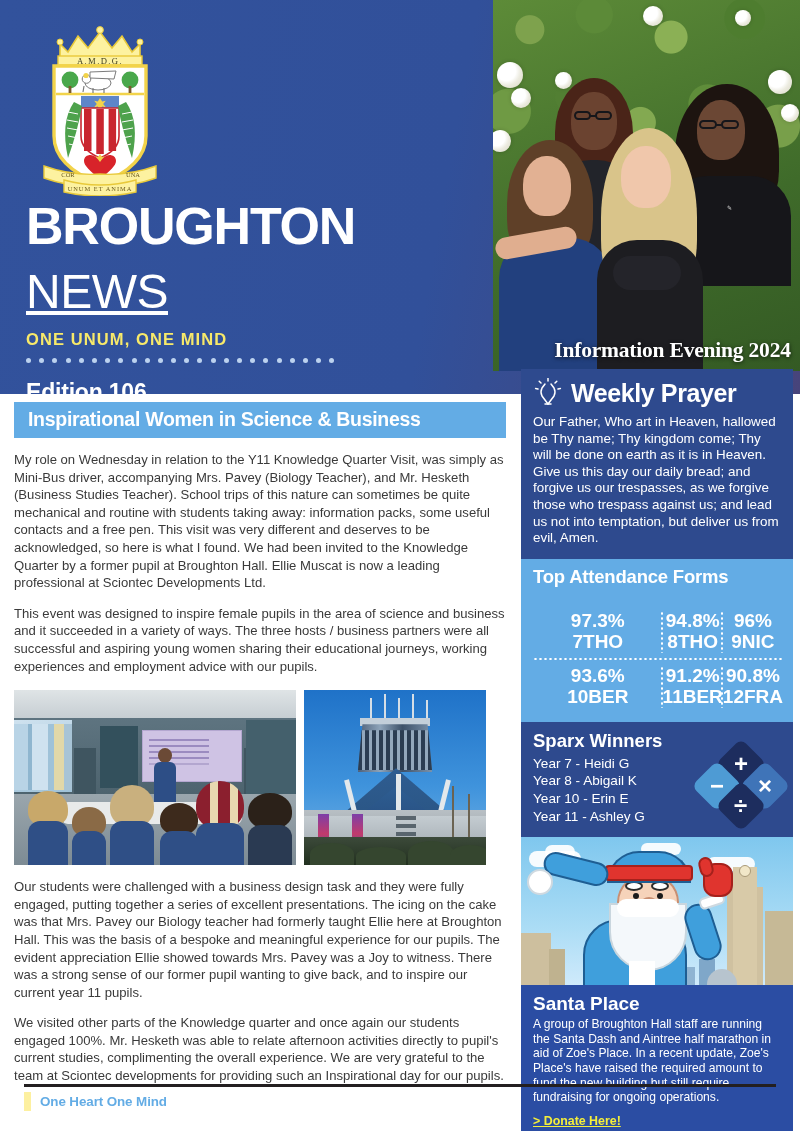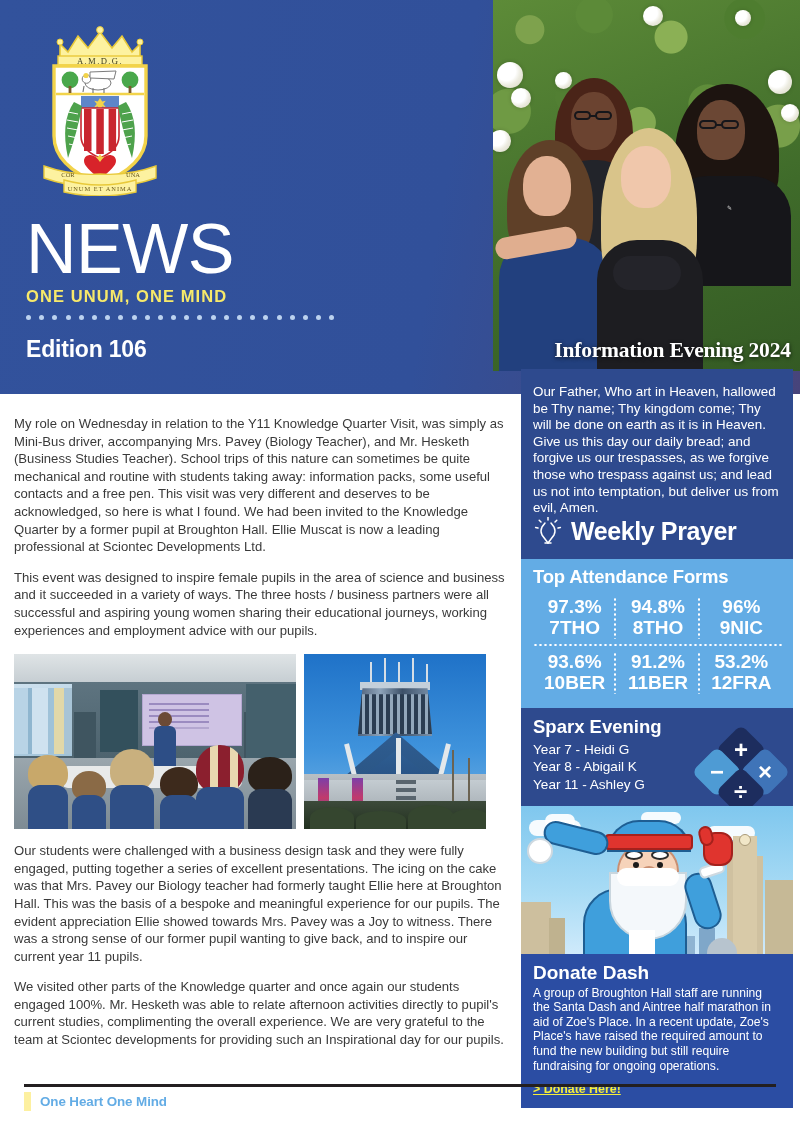--- a/index.html
+++ b/index.html
@@ -31,22 +31,22 @@
   
   #crest { position: absolute; left: 38px; top: 18px; width: 124px; height: 178px; }
 
   
   #masthead { position: absolute; left: 26px; top: 200px; width: 420px; }
   .mh-b {
     font-size: 52px; font-weight: 700; color:#ffffff; letter-spacing:-1.2px;
     line-height: 52px; font-family: "Liberation Sans", sans-serif;
   }
   .mh-n {
-    font-size: 70px; font-weight: 400; color:#ffffff; letter-spacing:-0.5px;
-    line-height: 58px; margin-top: 20px;
+    font-size: 48px; font-weight: 400; color:#ffffff; letter-spacing:-0.5px;
+    line-height: 58px; margin-top: 11px; text-decoration: underline;
   }
   .mh-tag {
     font-size: 16.5px; font-weight:700; color:#f7e96a; letter-spacing:1.1px;
     margin-top: 9px;
   }
   #dotrow { margin-top: 9px; display:flex; gap:8.2px; }
   #dotrow i { width:5px; height:5px; border-radius:50%; background:#bcd2ef; display:block; }
   .mh-ed { font-size: 23px; font-weight:700; color:#ffffff; margin-top: 16px; letter-spacing:-0.2px;}
 
   
@@ -137,21 +137,21 @@
   
   #right-col { position:absolute; left:521px; top:369px; width:272px; }
 
   .panel-prayer{ background:#2e4a8e; padding:9px 12px 12px 12px; }
   #prayer-head{ display:flex; align-items:center; gap:8px; }
   #prayer-head .ttl{ color:#fff; font-size:25px; font-weight:700; letter-spacing:-0.4px;}
   #prayer-body{ color:#ffffff; font-size:13.4px; line-height:16.6px; margin-top:6px;}
 
   .panel-att{ background:#63ace5; padding:7px 10px 10px 12px; }
   .att-ttl{ color:#ffffff; font-size:18.5px; font-weight:700; letter-spacing:-0.2px;}
-  .att-grid{ display:grid; grid-template-columns:1fr 1fr 1fr; margin-top:5px; }
+  .att-grid{ display:grid; grid-template-columns:1fr; margin-top:19px; }
   .att-cell{ position:relative; text-align:center; padding:3px 0 5px; }
   .att-cell .pc{ color:#ffffff; font-size:19px; font-weight:700; line-height:21px;}
   .att-cell .fm{ color:#ffffff; font-size:19px; font-weight:700; line-height:21px;}
   .vsep{ position:absolute; right:0; top:4px; bottom:4px; width:2px;
          background-image: radial-gradient(circle, #ffffff 1px, transparent 1.3px);
          background-size:2px 5px; }
   .hsep{ grid-column:1/4; height:2px; margin:1px 0 2px;
          background-image: radial-gradient(circle, #ffffff 1px, transparent 1.3px);
          background-size:5px 2px; }
 
@@ -243,20 +243,21 @@
                C65 139.5 68 137 71.5 137 C75 137 78 139 78 143 C78 148 72 152 62 162 Z" fill="#d8232a"></path>
 
       <path d="M6 148 Q34 158 62 156 Q90 158 118 148 L118 160 Q90 170 62 168 Q34 170 6 160 Z" fill="#fdf2a0" stroke="#e8c93a" stroke-width="1.4"></path>
       <text x="30" y="159" font-family="Liberation Serif, serif" font-size="6.5" fill="#6b5a1c" text-anchor="middle">COR</text>
       <text x="95" y="159" font-family="Liberation Serif, serif" font-size="6.5" fill="#6b5a1c" text-anchor="middle">UNA</text>
       <path d="M26 162 Q62 172 98 162 L98 174 Q62 182 26 174 Z" fill="#fdf2a0" stroke="#e8c93a" stroke-width="1.4"></path>
       <text x="62" y="172.5" font-family="Liberation Serif, serif" font-size="6.4" fill="#6b5a1c" text-anchor="middle" letter-spacing="1">UNUM ET ANIMA</text>
     </svg>
 
     <div id="masthead">
+      <div class="mh-b">BROUGHTON</div>
       <div class="mh-n">NEWS</div>
       <div class="mh-tag">ONE UNUM, ONE MIND</div>
       <div id="dotrow">
         <i></i>
           <i></i>
           <i></i>
           <i></i>
           <i></i>
           <i></i>
           <i></i>
@@ -327,20 +328,21 @@
       <div class="body" style="left:2px; top:112px; width:106px;height:138px; background:#1d1d21;"></div>
       <div style="position:absolute;left:18px;top:128px;width:68px;height:34px;background:#24242a;border-radius:18px;"></div>
     </div>
 
     <div style="position:absolute;left:2px;top:232px;width:82px;height:22px;background:#e0ae8f;border-radius:14px;transform:rotate(-10deg);"></div>
 
     <div id="hero-caption">Information Evening 2024</div>
   </div>
 
   <div id="main-col">
+    <div id="section-title">Inspirational Women in Science &amp; Business</div>
 
     <p class="para">My role on Wednesday in relation to the Y11 Knowledge Quarter Visit, was simply as Mini-Bus driver, accompanying Mrs. Pavey (Biology Teacher), and Mr. Hesketh (Business Studies Teacher). School trips of this nature can sometimes be quite mechanical and routine with students taking away: information packs, some useful contacts and a free pen. This visit was very different and deserves to be acknowledged, so here is what I found. We had been invited to the Knowledge Quarter by a former pupil at Broughton Hall. Ellie Muscat is now a leading professional at Sciontec Developments Ltd.</p>
     <p class="para">This event was designed to inspire female pupils in the area of science and business and it succeeded in a variety of ways. The three hosts / business partners were all successful and aspiring young women sharing their educational journeys, working experiences and employment advice with our pupils.</p>
 
     <div id="photo-row">
 
       <div id="photo-class">
         <div class="cr-ceiling"></div>
         <div class="cr-wall"></div>
         <div class="cr-window"></div>
@@ -415,36 +417,36 @@
       </div>
     </div>
 
     <p class="para">Our students were challenged with a business design task and they were fully engaged, putting together a series of excellent presentations. The icing on the cake was that Mrs. Pavey our Biology teacher had formerly taught Ellie here at Broughton Hall. This was the basis of a bespoke and meaningful experience for our pupils. The evident appreciation Ellie showed towards Mrs. Pavey was a Joy to witness. There was a strong sense of our former pupil wanting to give back, and to inspire our current year 11 pupils.</p>
     <p class="para">We visited other parts of the Knowledge quarter and once again our students engaged 100%. Mr. Hesketh was able to relate afternoon activities directly to pupil's current studies, complimenting the overall experience.  We are very grateful to the team at Sciontec developments for providing such an Inspirational day for our pupils.</p>
   </div>
 
   <div id="right-col">
 
     <div class="panel-prayer">
-      <div id="prayer-body">Our Father, Who art in Heaven, hallowed be Thy name; Thy kingdom come; Thy will be done on earth as it is in Heaven. Give us this day our daily bread; and forgive us our trespasses, as we forgive those who trespass against us; and lead us not into temptation, but deliver us from evil, Amen.</div>
       <div id="prayer-head">
         <svg width="30" height="30" viewBox="0 0 30 30">
           <g stroke="#ffffff" stroke-width="1.5" fill="none" stroke-linecap="round">
             <path d="M15 26 L9 18 Q7 14 9 10 L12 6"></path>
             <path d="M15 26 L21 18 Q23 14 21 10 L18 6"></path>
             <path d="M12 26 L18 26"></path>
             <line x1="15" y1="3" x2="15" y2="0.5"></line>
             <line x1="8" y1="5" x2="6.2" y2="3.2"></line>
             <line x1="22" y1="5" x2="23.8" y2="3.2"></line>
             <line x1="5" y1="11" x2="2.6" y2="10.4"></line>
             <line x1="25" y1="11" x2="27.4" y2="10.4"></line>
           </g>
         </svg>
         <div class="ttl">Weekly Prayer</div>
       </div>
+      <div id="prayer-body">Our Father, Who art in Heaven, hallowed be Thy name; Thy kingdom come; Thy will be done on earth as it is in Heaven. Give us this day our daily bread; and forgive us our trespasses, as we forgive those who trespass against us; and lead us not into temptation, but deliver us from evil, Amen.</div>
     </div>
 
     <div class="panel-att">
       <div class="att-ttl">Top Attendance Forms</div>
       <div class="att-grid">
         <div class="att-cell">
           <div class="pc">97.3%</div>
           <div class="fm">7THO</div>
           <div class="vsep"></div>
         </div>
@@ -464,31 +466,32 @@
           <div class="pc">93.6%</div>
           <div class="fm">10BER</div>
           <div class="vsep"></div>
         </div>
         <div class="att-cell">
           <div class="pc">91.2%</div>
           <div class="fm">11BER</div>
           <div class="vsep"></div>
         </div>
         <div class="att-cell">
-          <div class="pc">53.2%</div>
+          <div class="pc">90.8%</div>
           <div class="fm">12FRA</div>
         </div>
       </div>
     </div>
 
     <div class="panel-sparx">
-      <div class="sparx-ttl">Sparx Evening</div>
+      <div class="sparx-ttl">Sparx Winners</div>
       <div class="sparx-list">
         <div>Year 7 - Heidi G</div>
         <div>Year 8 - Abigail K</div>
+        <div>Year 10 - Erin E</div>
         <div>Year 11 - Ashley G</div>
       </div>
       <div id="sparx-icon">
         <div class="dm" style="left:24px; top:0;   background:#1d2d5e;">
           <span>+</span>
         </div>
         <div class="dm" style="left:0;    top:22px; background:#4e9bd4;">
           <span>−</span>
         </div>
         <div class="dm" style="left:48px; top:22px; background:#3f74b8;">
@@ -532,21 +535,21 @@
       <div style="position:absolute;left:22px;top:20px;width:66px;height:24px;background:#3f9fdc;border:2px solid #1e5e93;border-radius:14px;transform:rotate(14deg);"></div>
       <div style="position:absolute;left:6px;top:32px;width:26px;height:26px;border-radius:50%;background:#ffffff;border:2px solid #cfd9e0;"></div>
       <div style="position:absolute;left:168px;top:66px;width:28px;height:58px;background:#3f9fdc;border:2px solid #1e5e93;border-radius:14px;transform:rotate(-18deg);"></div>
       <div style="position:absolute;left:178px;top:58px;width:26px;height:12px;background:#ffffff;border:2px solid #cfd9e0;border-radius:5px;transform:rotate(-18deg);"></div>
       <div style="position:absolute;left:182px;top:26px;width:30px;height:34px;background:#e0342e;border:2px solid #a5211c;border-radius:12px;"></div>
       <div style="position:absolute;left:178px;top:20px;width:14px;height:20px;background:#e0342e;border:2px solid #a5211c;border-radius:8px;transform:rotate(-14deg);"></div>
       <div style="position:absolute;left:108px;top:124px;width:26px;height:24px;background:#ffffff;"></div>
     </div>
 
     <div class="panel-santa">
-      <div class="santa-ttl">Donate Dash</div>
+      <div class="santa-ttl">Santa Place</div>
       <div class="santa-body">A group of Broughton Hall staff are running the Santa Dash and Aintree half marathon in aid of Zoe's Place. In a recent update, Zoe's Place's have raised the required amount to fund the new building but still require fundraising for ongoing operations.</div>
       <a class="santa-link" href="#">&gt; Donate Here!</a>
     </div>
   </div>
 
   <div id="footer-rule"></div>
   <div id="footer">
     <div id="footer-bar"></div>
     <div id="footer-text">One Heart One Mind</div>
   </div>

